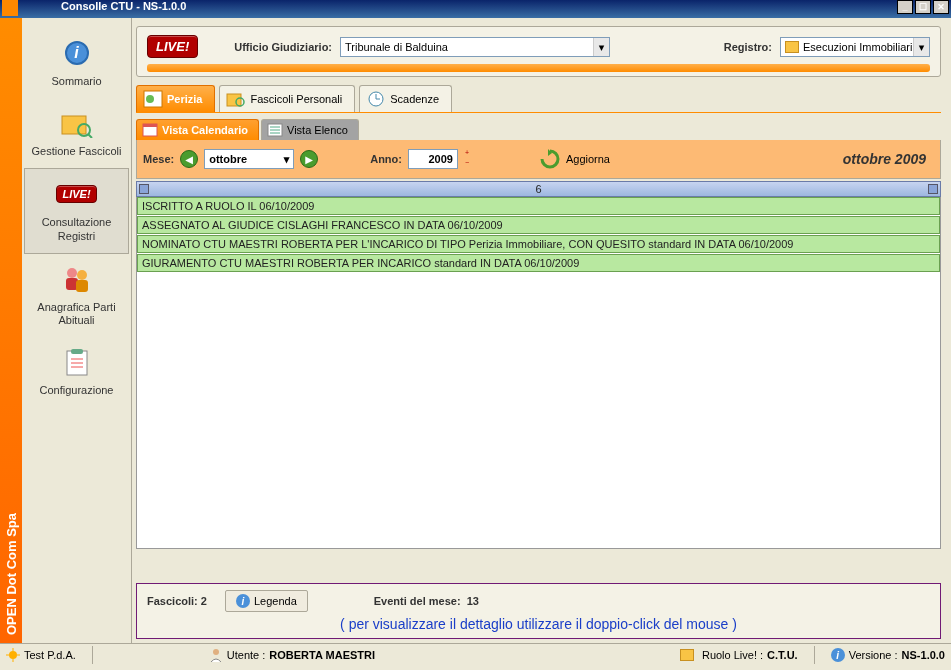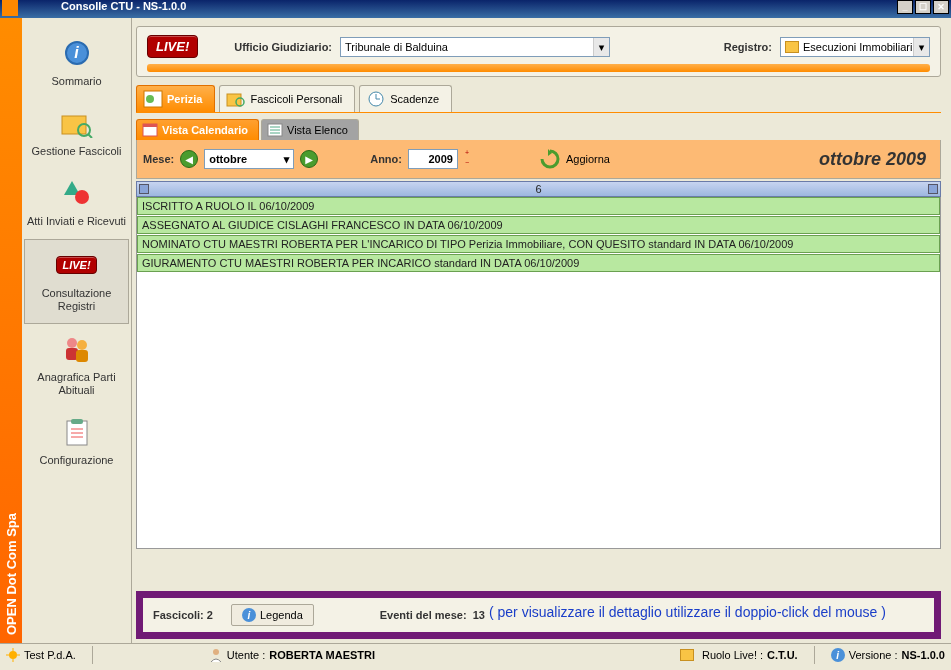--- a/index.html
+++ b/index.html
@@ -55,34 +55,34 @@
 
 
 .filter-row { display: flex; align-items: center; gap: 6px; padding: 8px 6px; border: 1px solid #aca899; border-top: none; background: #fdba74; }
 .arrow-btn { width: 18px; height: 18px; border-radius: 50%; background: #4a9c2e; color: #fff; display: flex; align-items: center; justify-content: center; font-size: 10px; cursor: pointer; border: 1px solid #2e6a18; }
 .month-sel { background: #fff; border: 1px solid #7f9db9; height: 20px; width: 90px; padding: 1px 4px; display: flex; align-items: center; justify-content: space-between; font-weight: bold; }
 .year-input { background: #fff; border: 1px solid #7f9db9; height: 20px; width: 50px; padding: 1px 4px; font-weight: bold; text-align: right; }
 .year-stepper { display: flex; flex-direction: column; margin-left: -2px; }
 .stepper-btn { width: 10px; height: 10px; font-size: 7px; line-height: 1; text-align: center; cursor: pointer; color: #b10000; }
 .refresh-btn { display: flex; align-items: center; gap: 4px; cursor: pointer; margin-left: 60px; }
 .refresh-icon { width: 24px; height: 22px; }
-.month-title { margin-left: auto; font-weight: bold; font-style: italic; font-size: 18px; color: #333; padding-right: 8px; }
+.month-title { margin-left: auto; font-weight: bold; font-style: italic; font-size: 14px; color: #333; padding-right: 8px; }
 
 
 .day-header { background: linear-gradient(to bottom, #c7d4f0, #9db7e0); border: 1px solid #6a7ba8; height: 16px; display: flex; align-items: center; justify-content: center; color: #222; position: relative; margin-top: 2px; }
 .day-icons { position: absolute; left: 2px; display: flex; gap: 2px; }
 .day-sq { width: 10px; height: 10px; background: #8aa4d8; border: 1px solid #556; }
 .day-right { position: absolute; right: 2px; width: 10px; height: 10px; background: #8aa4d8; border: 1px solid #556; }
 
 
 .event-list { border: 1px solid #999; border-top: none; background: #fff; height: 352px; overflow: auto; }
 .event-row { background: #b8e8a0; border: 1px solid #6aa050; padding: 2px 4px; margin-bottom: 1px; color: #222; }
 
 
-.content-bottom { border: 7px solid #701a75; background: #f4f2e6; padding: 6px 10px; display: flex; gap: 4px; margin-top: auto; }
+.content-bottom { border: 1px solid #701a75; background: #f4f2e6; padding: 6px 10px; display: flex; flex-direction: column; gap: 4px; margin-top: auto; }
 .cb-row { display: flex; align-items: center; gap: 18px; }
 .legend-btn { display: flex; align-items: center; gap: 4px; border: 1px solid #aca899; background: #f0ecdf; padding: 3px 10px; cursor: pointer; border-radius: 2px; }
 .hint { text-align: center; color: #1a3ec8; font-size: 14px; }
 
 
 .statusbar { height: 23px; border-top: 1px solid #aca899; background: #ece9d8; display: flex; align-items: center; padding: 0 6px; gap: 12px; }
 .sb-sep { border-left: 1px solid #aca899; height: 18px; margin: 0 4px; }
 .sb-item { display: flex; align-items: center; gap: 4px; }
 .sb-bold { font-weight: bold; }
 .sb-spacer { flex: 1; }
@@ -119,29 +119,20 @@
     </div>
     <div class="side-item">
       <div class="side-icon">
           <svg width="34" height="30">
             <rect x="2" y="8" width="24" height="18" fill="#f9c445" stroke="#c89020"></rect>
             <circle cx="24" cy="22" r="6" fill="none" stroke="#4a6" stroke-width="2"></circle>
             <line x1="28" y1="26" x2="32" y2="30" stroke="#4a6" stroke-width="2"></line>
           </svg>
         </div>
       <div class="side-label">Gestione Fascicoli</div>
-    </div>
-    <div class="side-item">
-      <div class="side-icon">
-          <svg width="30" height="28">
-            <polygon points="10,2 18,16 2,16" fill="#3a8"></polygon>
-            <circle cx="20" cy="18" r="7" fill="#e33"></circle>
-          </svg>
-        </div>
-      <div class="side-label">Atti Inviati e Ricevuti</div>
     </div>
     <div class="side-item active">
       <div class="side-icon">
           <span class="live-badge" style="font-size:11px;padding:2px 5px">LIVE!</span>
         </div>
       <div class="side-label">Consultazione Registri</div>
     </div>
     <div class="side-item">
       <div class="side-icon">
           <svg width="30" height="28">

